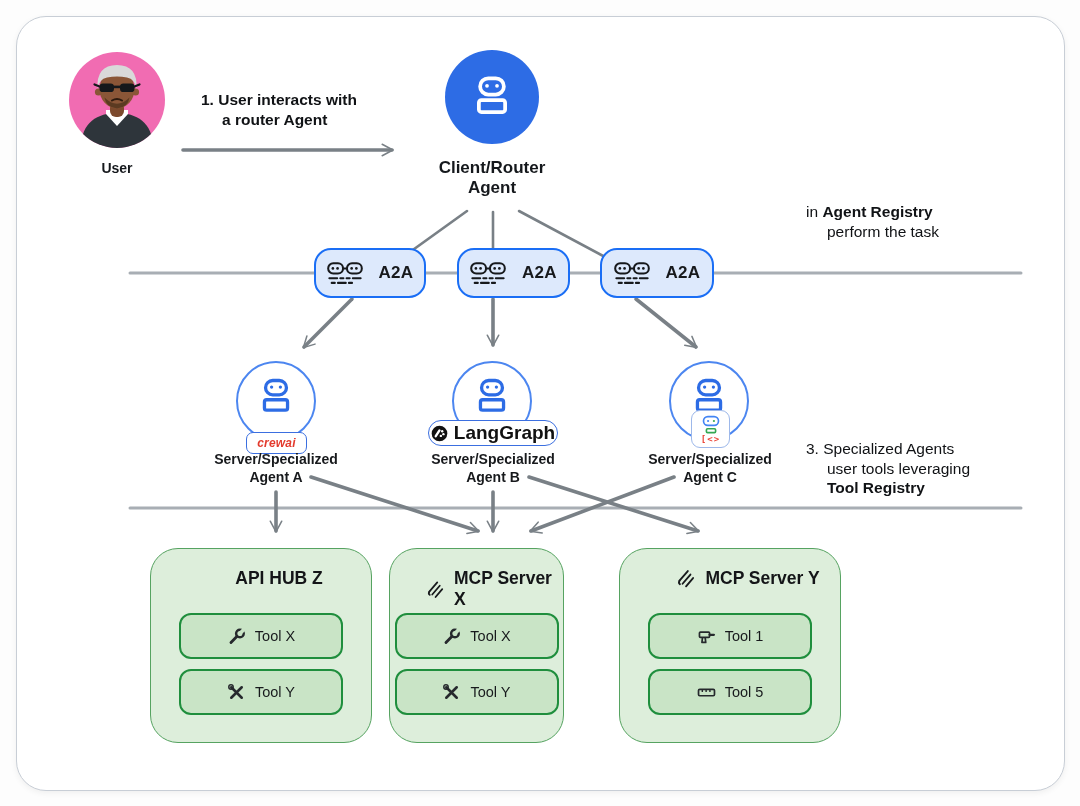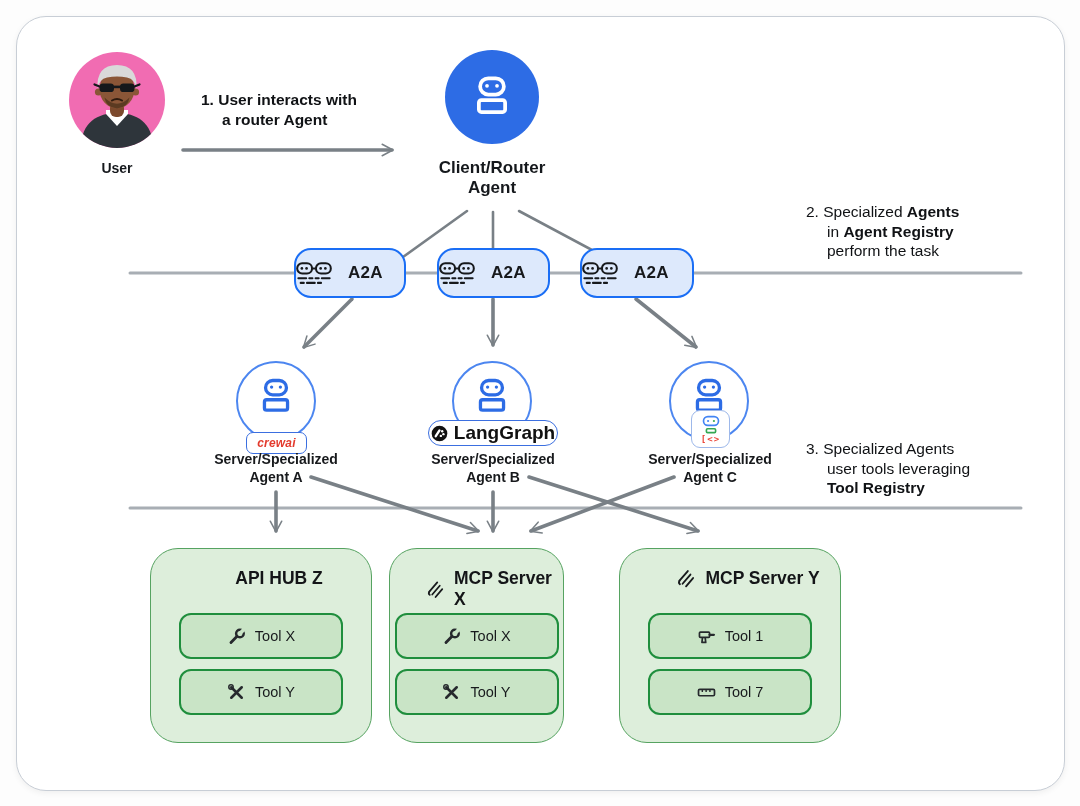--- a/index.html
+++ b/index.html
@@ -21,21 +21,21 @@
   .router-label{left:407px;top:158px;width:170px;text-align:center;font-size:17px;
     font-weight:700;line-height:20px;}
   
   .step{position:absolute;font-size:15.5px;line-height:19.5px;color:#101215;}
   .step-line{white-space:nowrap;}
   .step-line + .step-line{padding-left:21px;}
   .step .b{font-weight:700;}
   
   .a2a{top:248px;height:50px;border-radius:17px;background:var(--a2a-fill);
     border:2.5px solid var(--a2a-border);box-sizing:border-box;display:flex;
-    align-items:center;justify-content:flex-start;gap:16px;}
+    align-items:center;justify-content:center;gap:16px;margin-left:20px;}
   .a2a-label{font-weight:700;font-size:17px;letter-spacing:.3px;color:#17191c;}
   
   .agent-circle{width:80px;height:80px;border-radius:50%;background:#fff;
     border:2px solid #4c86f0;box-sizing:border-box;display:flex;align-items:center;justify-content:center;}
   .fw-badge{background:#fff;border:1.5px solid #3b6fe0;box-sizing:border-box;display:flex;
     align-items:center;justify-content:center;}
   .crewai-badge{border-radius:7px;font-style:italic;font-weight:700;font-size:12px;color:#e33b2e;letter-spacing:.2px;}
   .lg-badge{border-radius:13px;gap:6px;font-size:19px;font-weight:600;color:#111;justify-content:center;}
   .adk-badge{border-radius:9px;flex-direction:column;gap:0;border-color:#9db8ea;}
   .adk-glyph{font-size:9px;font-weight:700;letter-spacing:1px;line-height:8px;
@@ -130,21 +130,20 @@
       <circle cx="16" cy="11" r="1.5" fill="#fff"></circle>
         <circle cx="24" cy="11" r="1.5" fill="#fff"></circle>
     </svg>
   </div>
   <div class="abs router-label">
     <div>Client/Router</div>
     <div>Agent</div>
   </div>
 
   <div class="step" style="left:806px;top:202px;width:220px;">
-      <div class="step-line"><span>2. Specialized </span><span class="b">Agents</span></div>
       <div class="step-line"><span>in </span><span class="b">Agent Registry</span></div>
       <div class="step-line"><span>perform the task</span></div>
     </div>
 
   <div class="step" style="left:806px;top:439px;width:220px;">
       <div class="step-line"><span>3. Specialized Agents</span></div>
       <div class="step-line"><span>user tools leveraging</span></div>
       <div class="step-line"><span class="b">Tool Registry</span></div>
     </div>
 
@@ -346,16 +345,16 @@
           <path d="M5.8 11 L5.2 16.2 H9.2 L8.6 11"></path>
         </g>
       </svg>
       <span class="tool-label">Tool 1</span>
     </div>
     <div class="tool-btn t2">
       <svg width="19" height="19" viewBox="0 0 20 20">
         <rect x="1.6" y="6.6" width="16.8" height="6.8" rx="1.3" fill="none" stroke="#26292d" stroke-width="1.8"></rect>
         <path d="M5.6 6.6 v3 M9.6 6.6 v3 M13.6 6.6 v3" stroke="#26292d" stroke-width="1.5" fill="none"></path>
       </svg>
-      <span class="tool-label">Tool 7</span>
+      <span class="tool-label">Tool 5</span>
     </div>
   </div>
 </div>
 
 </body></html>

